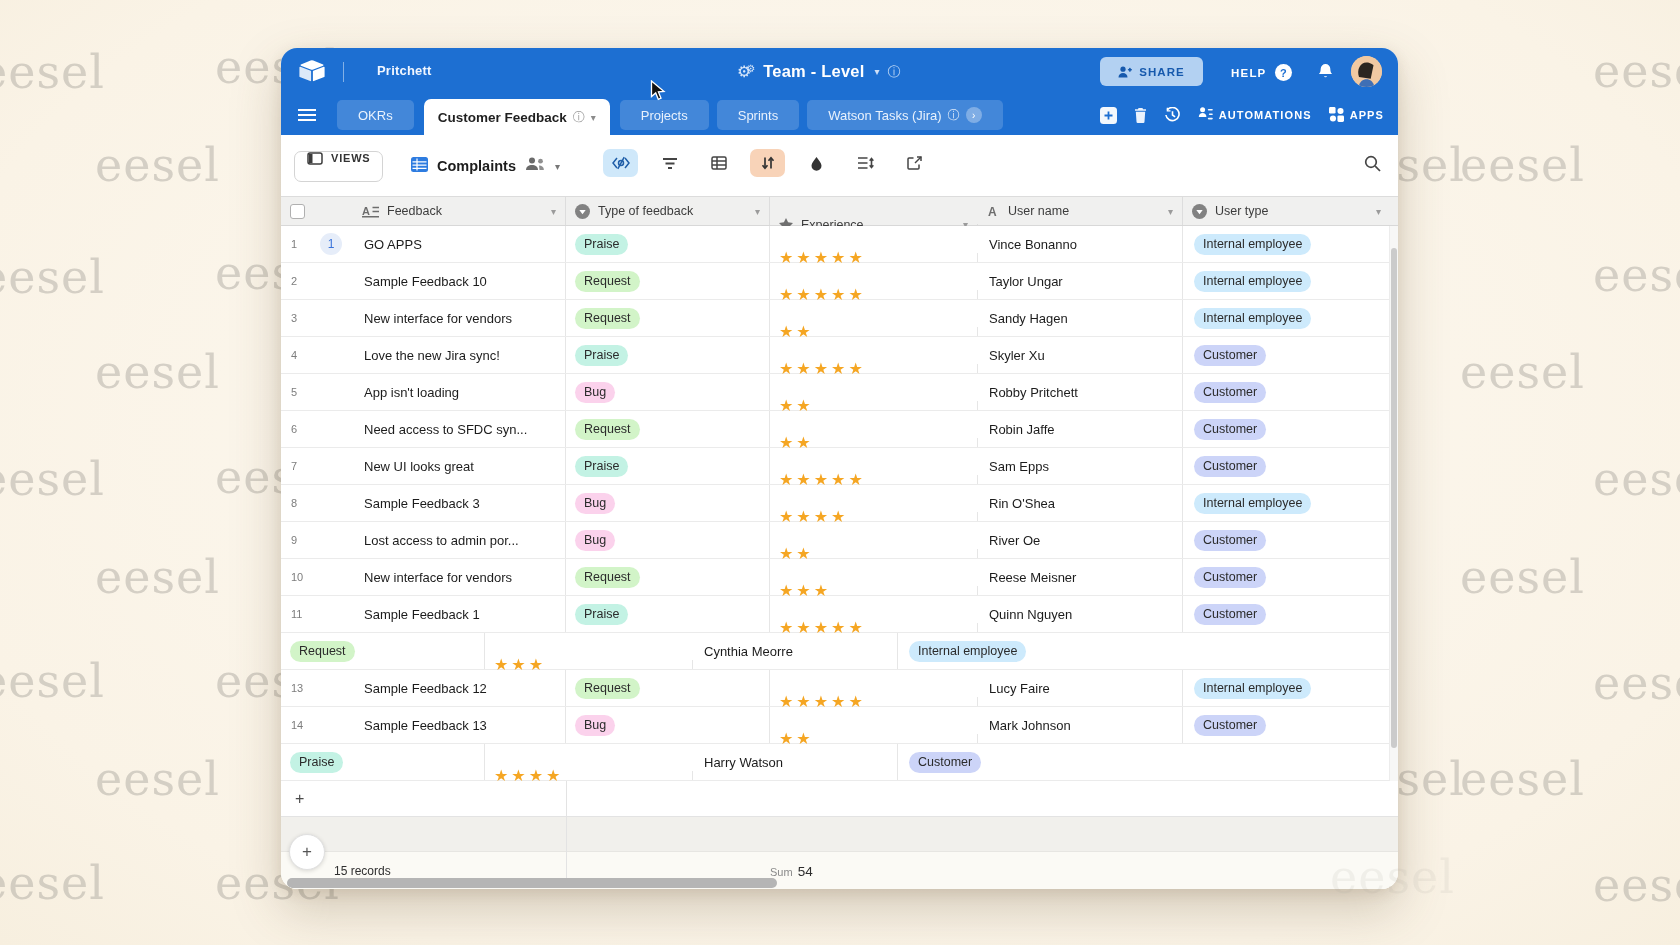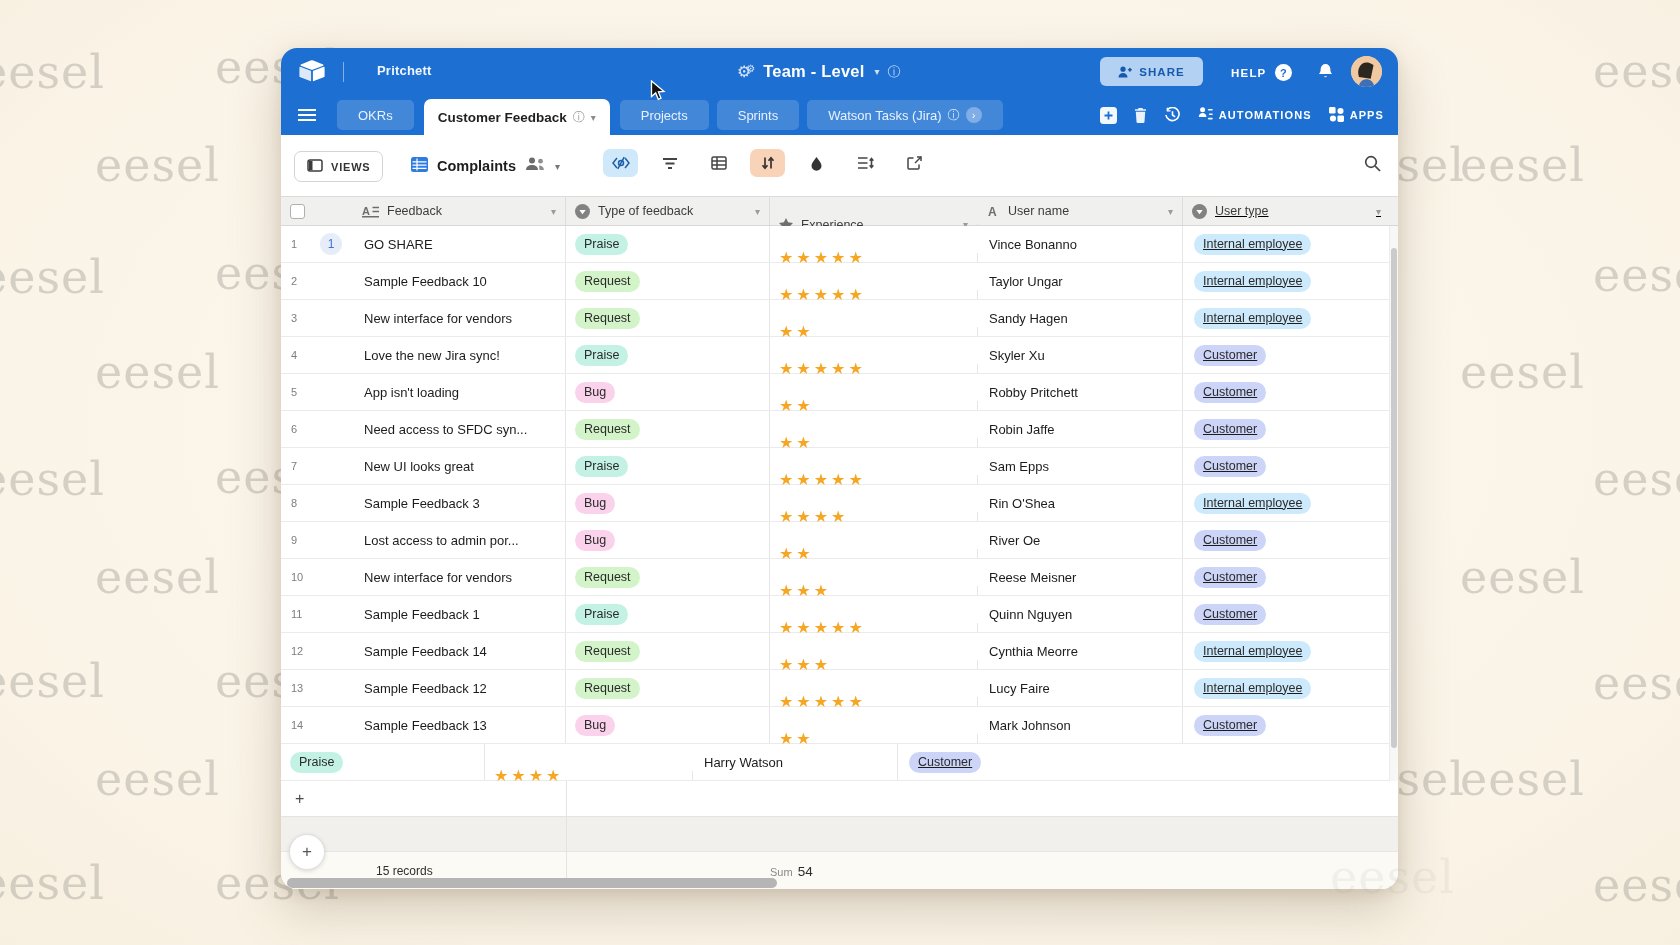--- a/index.html
+++ b/index.html
@@ -37,58 +37,58 @@
   .tab{height:30px;margin:0 4px 5px 4px;padding:0 21px;border-radius:5px;background:rgba(255,255,255,.17);color:#e9f2fd;font-size:13px;display:flex;align-items:center;gap:6px;cursor:pointer;white-space:nowrap;}
   .tab.active{height:36px;margin:0 6px 0 6px;border-radius:7px 7px 0 0;background:#fff;color:#1f1f1f;font-weight:700;font-size:13.5px;padding:0 14px;}
   .tab .t-info{font-size:12px;color:#9a9a9a;font-weight:400;}
   .tab .t-caret{font-size:10px;color:#8b8b8b;font-weight:400;}
   .tab .t-info-lt{font-size:12px;color:rgba(255,255,255,.8);}
   .chev-circle{width:16px;height:16px;border-radius:50%;background:rgba(255,255,255,.32);color:#fff;font-size:10px;display:inline-flex;align-items:center;justify-content:center;}
   .tabbar-right{position:absolute;right:14px;top:0;height:40px;display:flex;align-items:center;gap:17px;}
   .tb-iconbtn{display:flex;align-items:center;gap:6px;color:#fff;font-size:11px;font-weight:700;letter-spacing:1.1px;cursor:pointer;}
   
   .toolbar{position:absolute;left:0;top:87px;width:100%;height:61px;background:#fff;display:flex;align-items:center;}
-  .views-btn{position:absolute;left:13px;top:16px;height:29px;padding:0 12px;border:1px solid #d4d4d4;border-radius:7px;display:flex;align-items:center;gap:8px;font-size:11px;font-weight:700;letter-spacing:.8px;color:#333;background:#fff;cursor:pointer;}
+  .views-btn{position:absolute;left:13px;top:16px;height:29px;padding:0 12px;border:1px solid #d4d4d4;border-radius:7px;display:flex;gap:8px;font-size:11px;font-weight:700;letter-spacing:.8px;color:#333;background:#fff;cursor:pointer;}
   .view-name-group{position:absolute;left:130px;top:16px;height:30px;display:flex;align-items:center;gap:9px;cursor:pointer;}
   .view-name{font-size:14.5px;font-weight:700;color:#1d1d1d;}
   .vn-caret{font-size:10px;color:#777;}
   .tool-icons{position:absolute;left:322px;top:14px;display:flex;align-items:center;gap:14px;}
   .tchip{width:35px;height:28px;border-radius:7px;display:flex;align-items:center;justify-content:center;cursor:pointer;}
   .tchip.plain{background:transparent;}
   .tchip.hl-blue{background:#cfe8fa;}
   .tchip.hl-orange{background:#f8d3b8;}
   .search-btn{position:absolute;left:1083px;top:20px;cursor:pointer;}
   
   .thead{position:absolute;left:0;top:148px;width:100%;height:30px;background:#f0f0ef;border-top:1px solid #dcdcdc;border-bottom:1px solid #d8d8d8;display:flex;box-sizing:border-box;}
   .hc{display:flex;align-items:center;padding:0 9px;border-right:1px solid #dddddd;box-sizing:border-box;gap:8px;}
   .hlabel{font-size:12.5px;color:#3c3c3c;}
   .hcaret{margin-left:auto;font-size:10px;color:#9b9b9b;cursor:pointer;}
   .hchk{width:13px;height:13px;border:1.5px solid #b0b0b0;border-radius:3px;background:#fff;cursor:pointer;}
-  .c1{width:285px;}.c2{width:204px;}.c3{width:208px;margin-top:27px;}.c4{width:205px;}.c5{width:207px;text-decoration:underline;}
+  .c1{width:285px;}.c2{width:204px;}.c3{width:208px;margin-top:27px;}.c4{width:205px;}.c5{width:207px;}
   .c1 .hicon{margin-left:49px;}
   .rows{position:absolute;left:0;top:178px;width:100%;}
   .row{display:flex;height:37px;border-bottom:1px solid #ebebeb;box-sizing:border-box;background:#fff;}
   .cell{display:flex;align-items:center;border-right:1px solid #e6e6e6;box-sizing:border-box;}
   .cell.c1{padding-left:10px;}
   .cell.c2,.cell.c3{padding-left:9px;}
   .cell.c4,.cell.c5{padding-left:11px;font-size:13px;color:#1c1c1c;}
   .rownum{width:22px;font-size:11px;color:#7d7d7d;flex:none;}
   .badge{width:22px;height:22px;border-radius:50%;background:#e6edf9;color:#3b74db;font-size:12px;display:flex;align-items:center;justify-content:center;margin-left:7px;flex:none;}
   .badge.hidden{visibility:hidden;}
   .fbtext{margin-left:22px;font-size:13px;color:#1c1c1c;white-space:nowrap;}
   .pill{height:21px;line-height:21px;border-radius:11px;padding:0 9px;font-size:12.5px;color:#2b2b2b;white-space:nowrap;}
   .stars{font-size:16px;letter-spacing:3px;line-height:1;}
   
   .addrow{position:absolute;left:0;top:733px;width:100%;height:36px;background:#fff;border-bottom:1px solid #e3e3e3;box-sizing:border-box;display:flex;align-items:center;cursor:pointer;}
   .addrow-plus{margin-left:14px;font-size:16px;color:#4a4a4a;}
   .strip{position:absolute;left:0;top:769px;width:100%;height:35px;background:#f1f0ec;border-bottom:1px solid #e7e6e2;box-sizing:border-box;}
   .tfoot{position:absolute;left:0;top:804px;width:100%;height:37px;background:#fbfaf5;}
   .bottom-vline{position:absolute;left:285px;top:733px;width:1px;height:99px;background:#e3e3e3;z-index:2;}
   .add-record-fab{position:absolute;left:8px;top:786px;width:34px;height:34px;border-radius:50%;background:#fff;border:1px solid #e0e0e0;box-shadow:0 1px 4px rgba(0,0,0,.14);display:flex;align-items:center;justify-content:center;font-size:17px;color:#555;z-index:5;cursor:pointer;}
-  .records-label{position:absolute;left:53px;top:816px;font-size:12px;color:#2f2f2f;z-index:3;margin-left:42px;}
+  .records-label{position:absolute;left:53px;top:816px;font-size:12px;color:#2f2f2f;z-index:3;}
   .sum-group{position:absolute;left:489px;top:814px;width:200px;text-align:left;z-index:3;}
   .sum-label{font-size:11px;color:#8a8a8a;margin-right:5px;}
   .sum-value{font-size:13.5px;color:#2d2d2d;}
   .hscroll{position:absolute;left:6px;top:830px;width:490px;height:10px;border-radius:5px;background:#b5b5b5;z-index:6;cursor:pointer;}
   .vtrack{position:absolute;left:1108px;top:178px;width:9px;height:555px;background:#f7f7f6;border-left:1px solid #ececec;box-sizing:border-box;}
   .vthumb{position:absolute;left:1109.5px;top:200px;width:6.5px;height:500px;border-radius:4px;background:#cbcbcb;cursor:pointer;}
   
   .cursor{position:absolute;left:650px;top:80px;z-index:60;pointer-events:none;}
   .selicon{display:inline-flex;flex:none;}
 </style>
@@ -388,21 +388,21 @@
       <span class="hlabel">User type</span>
       <span class="hcaret">▾</span>
     </div>
   </div>
 
   <div class="rows" id="rows">
     <div class="row">
       <div class="cell c1">
         <span class="rownum">1</span>
         <span class="badge">1</span>
-        <span class="fbtext">GO SHARE</span>
+        <span class="fbtext">GO APPS</span>
       </div>
       <div class="cell c2">
           <span class="pill tpill" style="background: rgb(195, 242, 228);">Praise</span>
         </div>
       <div class="cell c3">
           <span class="stars" style="color: rgb(245, 166, 35);">★★★★★</span>
         </div>
       <div class="cell c4">Vince Bonanno</div>
       <div class="cell c5" style="border-right:none;">
           <span class="pill upill" style="background: rgb(205, 234, 252);">Internal employee</span>
@@ -583,25 +583,20 @@
       <div class="cell c3">
           <span class="stars" style="color: rgb(245, 166, 35);">★★★★★</span>
         </div>
       <div class="cell c4">Quinn Nguyen</div>
       <div class="cell c5" style="border-right:none;">
           <span class="pill upill" style="background: rgb(204, 212, 248);">Customer</span>
         </div>
     </div>
 
     <div class="row">
-      <div class="cell c1">
-        <span class="rownum">12</span>
-        <span class="badge hidden"></span>
-        <span class="fbtext">Sample Feedback 14</span>
-      </div>
       <div class="cell c2">
           <span class="pill tpill" style="background: rgb(210, 244, 200);">Request</span>
         </div>
       <div class="cell c3">
           <span class="stars" style="color: rgb(245, 166, 35);">★★★</span>
         </div>
       <div class="cell c4">Cynthia Meorre</div>
       <div class="cell c5" style="border-right:none;">
           <span class="pill upill" style="background: rgb(205, 234, 252);">Internal employee</span>
         </div>

